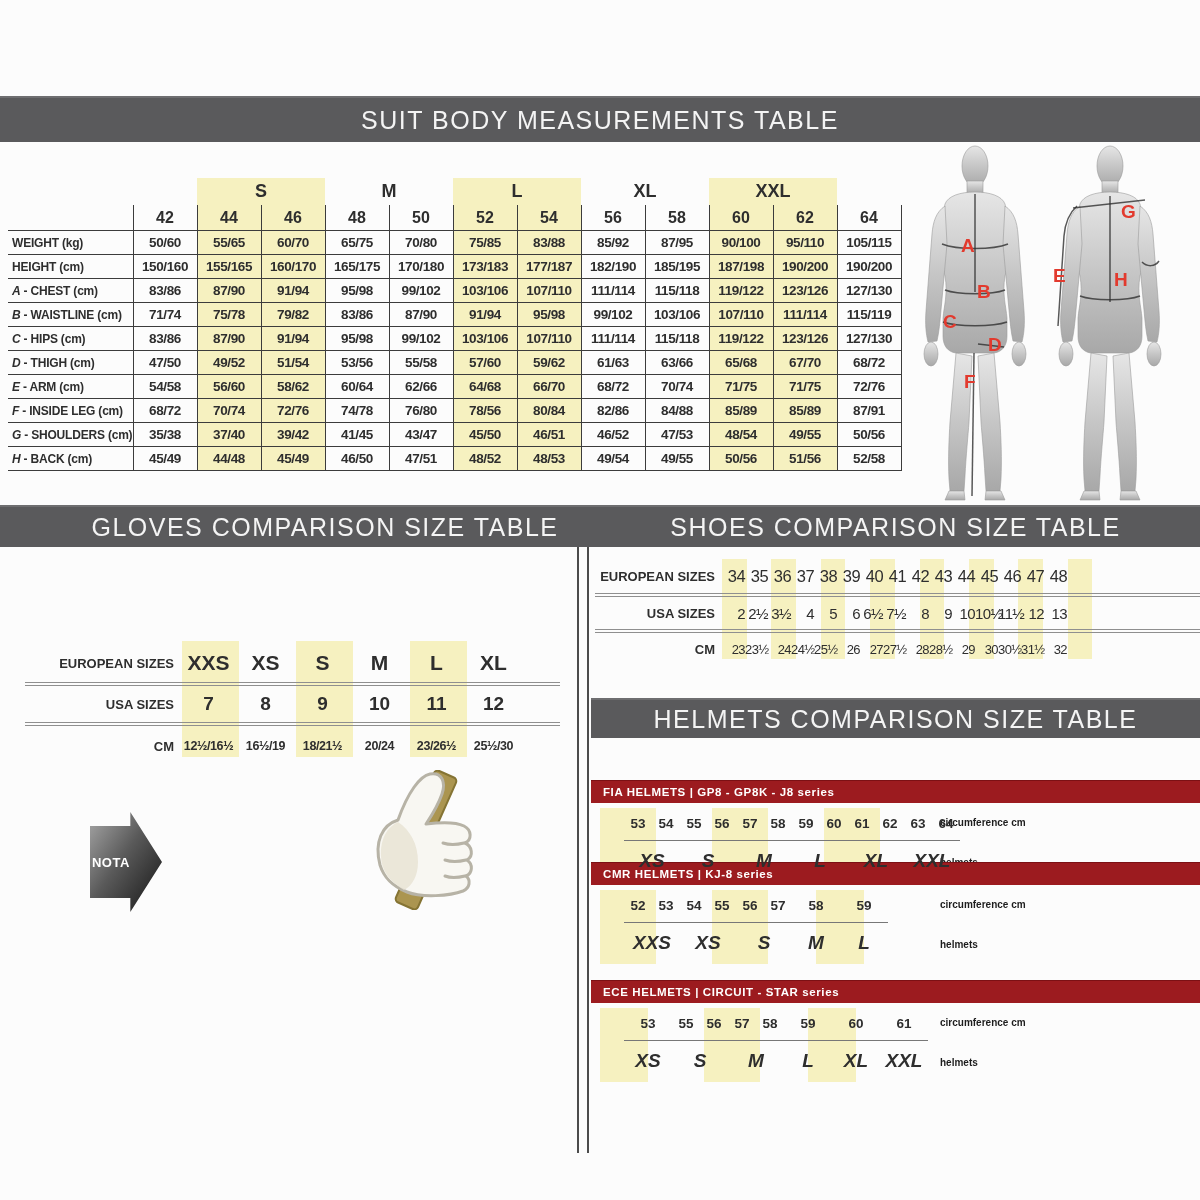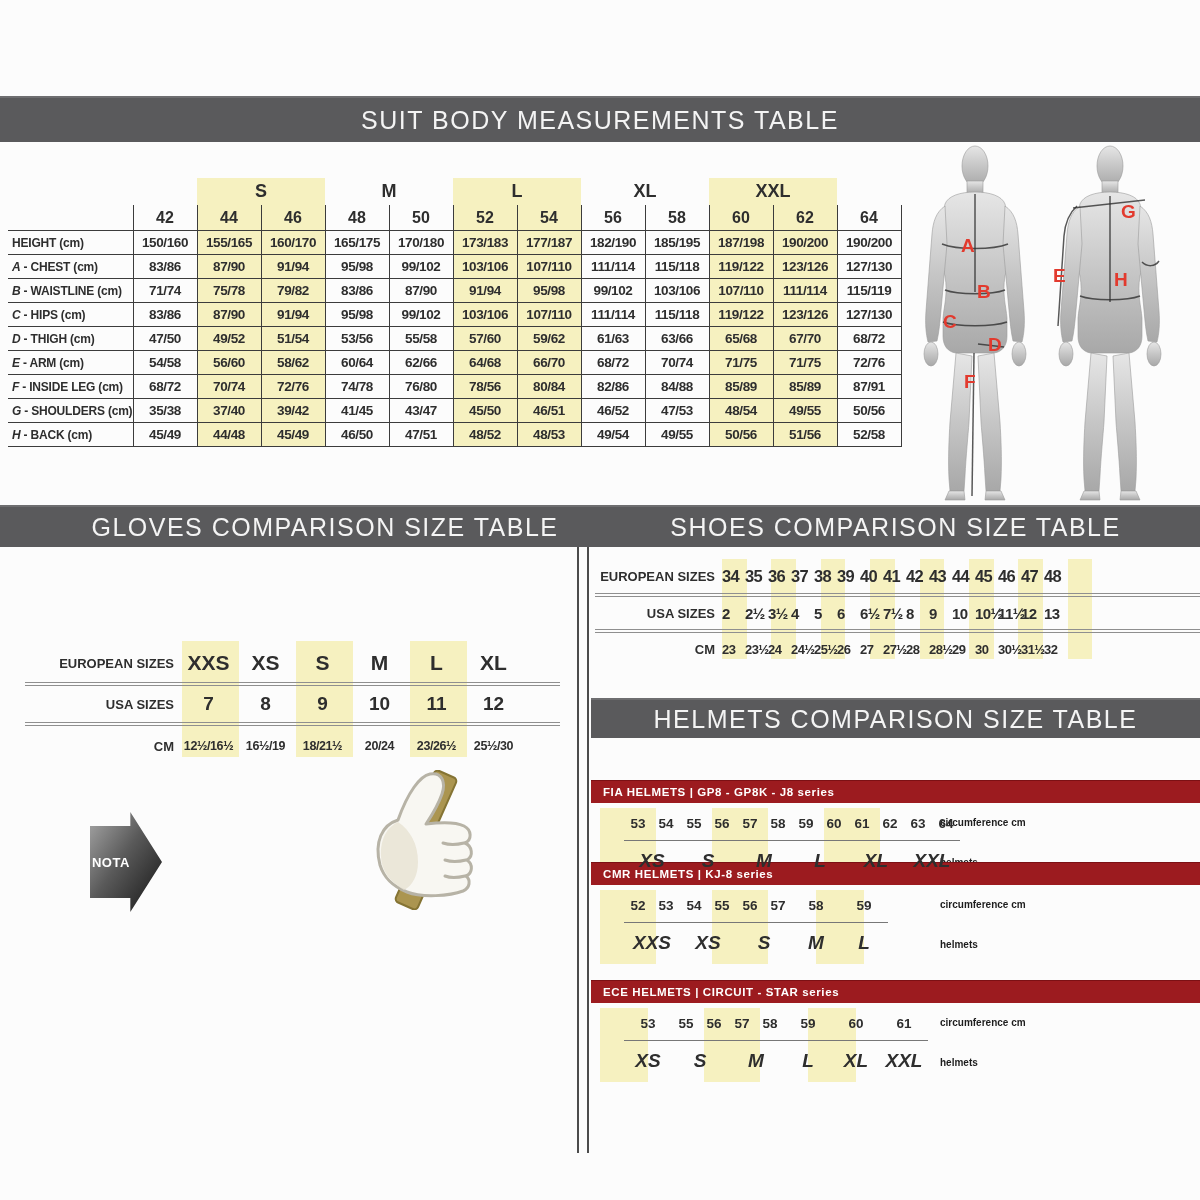--- a/index.html
+++ b/index.html
@@ -42,21 +42,21 @@
   .nota-text{position:absolute;left:0;top:50%;width:58%;transform:translateY(-50%);
      text-align:center;color:#fff;font-weight:bold;font-size:13px;letter-spacing:.5px;}
   .note-box{position:absolute;left:164px;top:822px;width:163px;height:70px;background:#fdfdfd;
      border:2px solid #c9c9c9;border-radius:10px;padding:8px 9px;box-sizing:border-box;
      font-size:10.5px;line-height:1.45;color:#3d3d3d;text-align:justify;}
   #thumb-svg{position:absolute;left:352px;top:770px;}
   
   #shoes-table{position:absolute;left:595px;top:561px;width:605px;height:100px;}
   .sstripe{position:absolute;top:-2px;height:100px;background:#f6f1c0;z-index:0;}
   .slbl{width:127px;text-align:right;font-weight:bold;font-size:13px;padding-right:7px;box-sizing:border-box;}
-  .scell{width:23px;text-align:left;font-weight:bold;letter-spacing:-0.6px;}
+  .scell{width:23px;text-align:right;font-weight:normal;letter-spacing:-0.6px;}
   .seur{height:31px;} .seur .scell{font-size:16.5px;}
   .susa{height:30px;} .susa .scell{font-size:15px;}
   .scm{height:31px;}  .scm .scell{font-size:13px;}
   
   .helmet-sec{position:absolute;left:591px;width:609px;}
   .hbar{height:23px;background:#9c1b1f;color:#fff;font-weight:bold;font-size:11.5px;letter-spacing:.6px;
         display:flex;align-items:center;padding-left:12px;box-sizing:border-box;border-top:1px solid #7c1014;}
   .hrows{position:relative;margin:5px 0 0 9px;height:78px;padding-left:24px;}
   .hstripe{position:absolute;top:0;height:74px;background:#f6f1c0;z-index:0;}
   .hnumrow{position:relative;z-index:1;display:flex;height:32px;border-bottom:1px solid #777;}
@@ -110,20 +110,35 @@
           <td class="y">46</td>
           <td class="">48</td>
           <td class="">50</td>
           <td class="y">52</td>
           <td class="y">54</td>
           <td class="">56</td>
           <td class="">58</td>
           <td class="y">60</td>
           <td class="y">62</td>
           <td class="">64</td>
+        </tr>
+        <tr>
+          <td class="lbl">WEIGHT (kg)</td>
+          <td class="val ">50/60</td>
+          <td class="val y">55/65</td>
+          <td class="val y">60/70</td>
+          <td class="val ">65/75</td>
+          <td class="val ">70/80</td>
+          <td class="val y">75/85</td>
+          <td class="val y">83/88</td>
+          <td class="val ">85/92</td>
+          <td class="val ">87/95</td>
+          <td class="val y">90/100</td>
+          <td class="val y">95/110</td>
+          <td class="val ">105/115</td>
         </tr>
         <tr>
           <td class="lbl">HEIGHT (cm)</td>
           <td class="val ">150/160</td>
           <td class="val y">155/165</td>
           <td class="val y">160/170</td>
           <td class="val ">165/175</td>
           <td class="val ">170/180</td>
           <td class="val y">173/183</td>
           <td class="val y">177/187</td>

